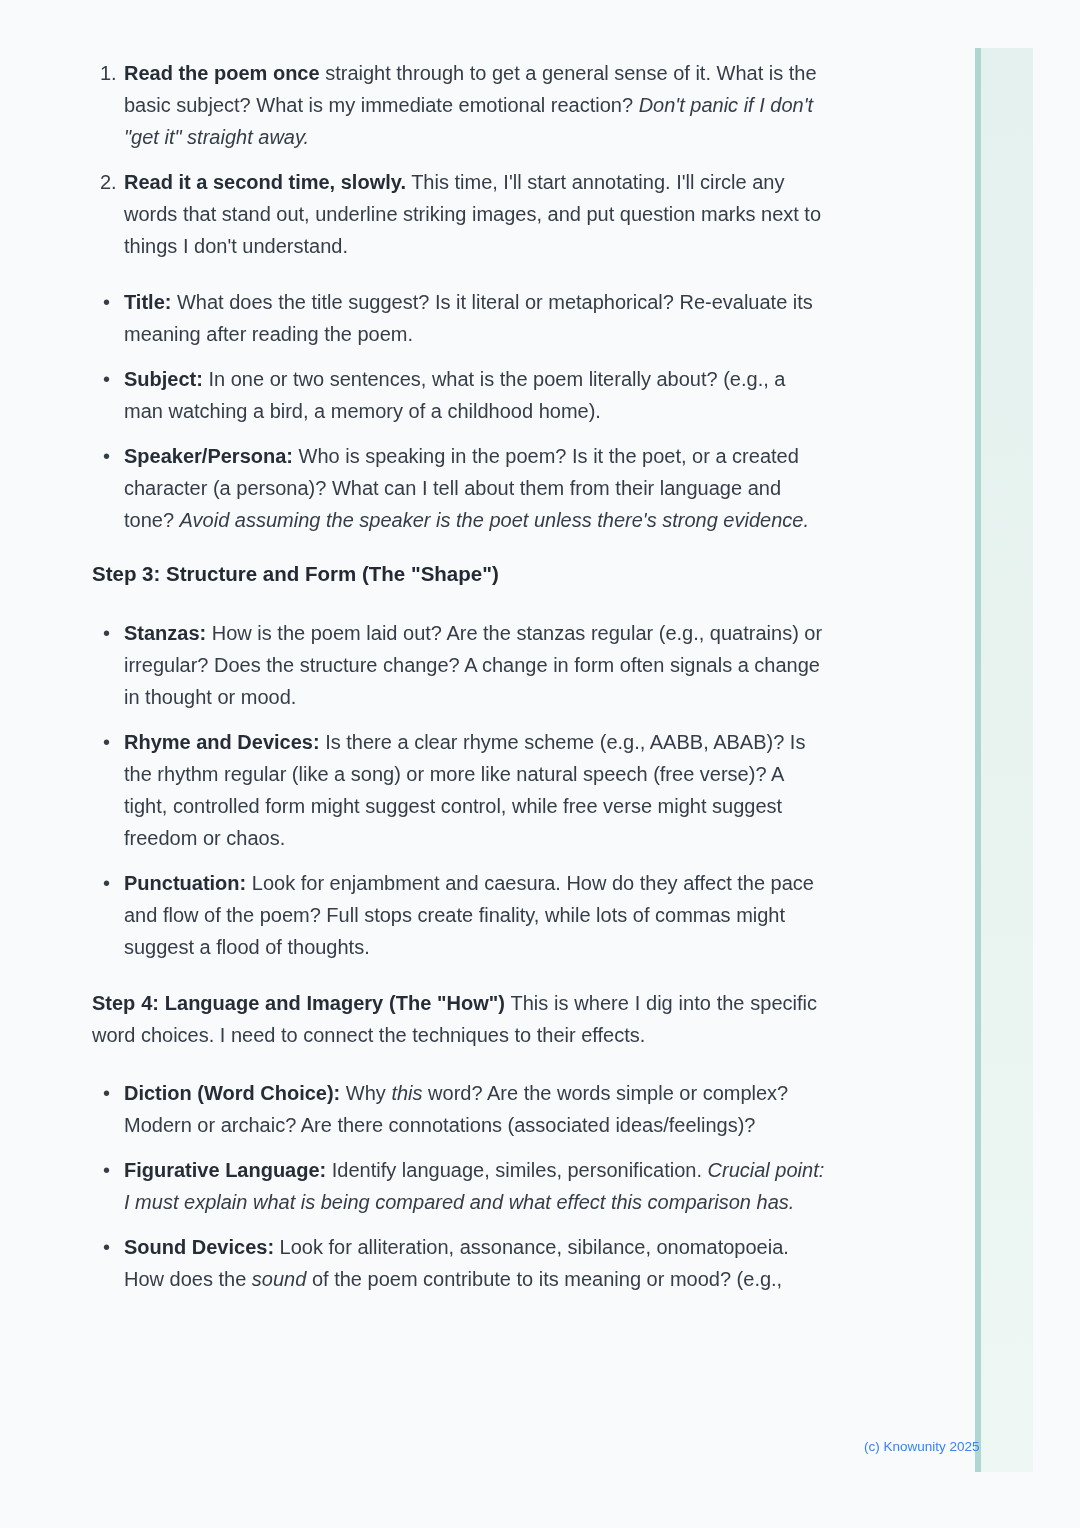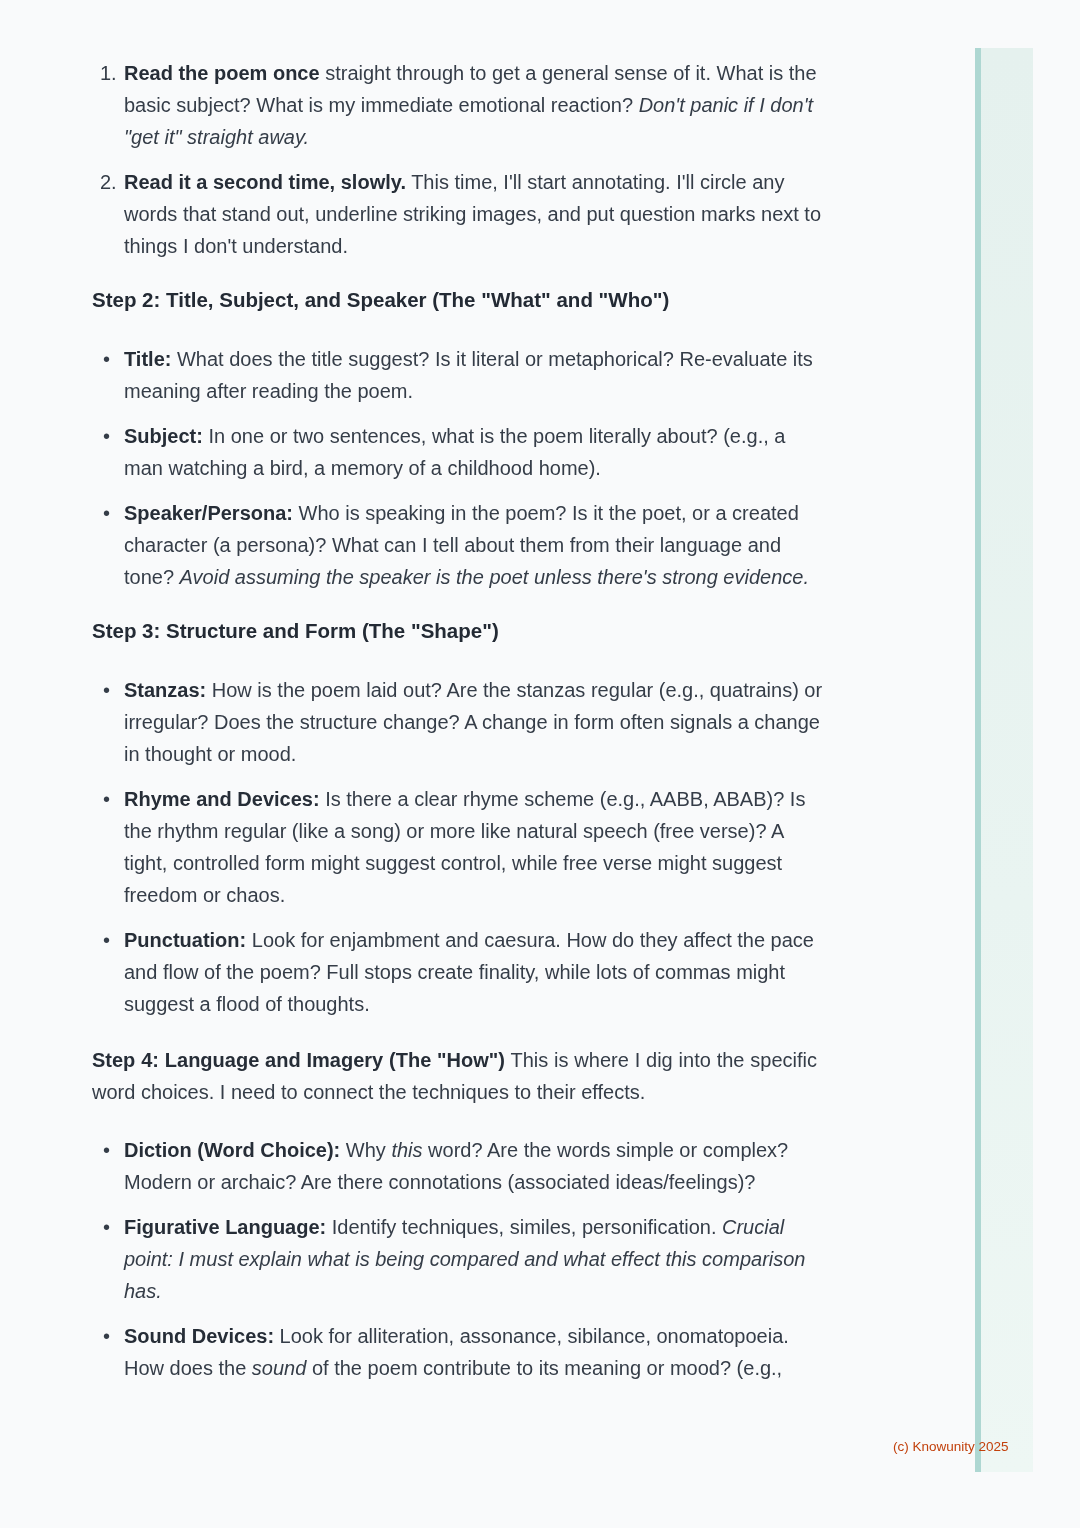--- a/index.html
+++ b/index.html
@@ -23,25 +23,25 @@
     left: 975px;
     top: 48px;
     width: 52px;
     height: 1424px;
     background: linear-gradient(180deg, #e5f1ee 0%, #e9f4f1 60%, #eef7f4 100%);
     border-left: 6px solid #aed7d2;
     z-index: 1;
   }
   .watermark {
     position: absolute;
-    left: 893px;
+    left: 864px;
     top: 1438px;
     font-size: 13.5px;
     line-height: 18px;
-    color: #c2410c;
+    color: #3b82f6;
     z-index: 2;
     white-space: nowrap;
   }
   .content {
     position: absolute;
     left: 92px;
     top: 0;
     width: 734px;
     padding-top: 57px;
     color: #353d48;
@@ -90,21 +90,20 @@
       <div class="row">
         <span class="marker">1.</span>
         <p class="li-text"><strong>Read the poem once</strong><span> straight through to get a general sense of it. What is the basic subject? What is my immediate emotional reaction? </span><em>Don't panic if I don't "get it" straight away.</em></p>
       </div>
       <div class="row">
         <span class="marker">2.</span>
         <p class="li-text"><strong>Read it a second time, slowly.</strong><span> This time, I'll start annotating. I'll circle any words that stand out, underline striking images, and put question marks next to things I don't understand.</span></p>
       </div>
     </div>
 
-    <h2 class="step">Step 2: Title, Subject, and Speaker (The "What" and "Who")</h2>
     <div class="list">
       <div class="row">
         <span class="marker bullet">•</span>
         <p class="li-text"><strong>Title:</strong><span> What does the title suggest? Is it literal or metaphorical? Re-evaluate its meaning after reading the poem.</span></p>
       </div>
       <div class="row">
         <span class="marker bullet">•</span>
         <p class="li-text"><strong>Subject:</strong><span> In one or two sentences, what is the poem literally about? (e.g., a man watching a bird, a memory of a childhood home).</span></p>
       </div>
       <div class="row">
@@ -131,21 +130,21 @@
 
     <p class="para"><strong>Step 4: Language and Imagery (The "How")</strong><span> This is where I dig into the specific word choices. I need to connect the techniques to their effects.</span></p>
 
     <div class="list">
       <div class="row">
         <span class="marker bullet">•</span>
         <p class="li-text"><strong>Diction (Word Choice):</strong><span> Why </span><em>this</em><span> word? Are the words simple or complex? Modern or archaic? Are there connotations (associated ideas/feelings)?</span></p>
       </div>
       <div class="row">
         <span class="marker bullet">•</span>
-        <p class="li-text"><strong>Figurative Language:</strong><span> Identify techniques, similes, personification. </span><em>Crucial point: I must explain what is being compared and what effect this comparison has.</em></p>
+        <p class="li-text"><strong>Figurative Language:</strong><span> Identify language, similes, personification. </span><em>Crucial point: I must explain what is being compared and what effect this comparison has.</em></p>
       </div>
       <div class="row">
         <span class="marker bullet">•</span>
         <p class="li-text"><strong>Sound Devices:</strong><span> Look for alliteration, assonance, sibilance, onomatopoeia. How does the </span><em>sound</em><span> of the poem contribute to its meaning or mood? (e.g.,</span></p>
       </div>
     </div>
 
   </main>
 </div>
 

